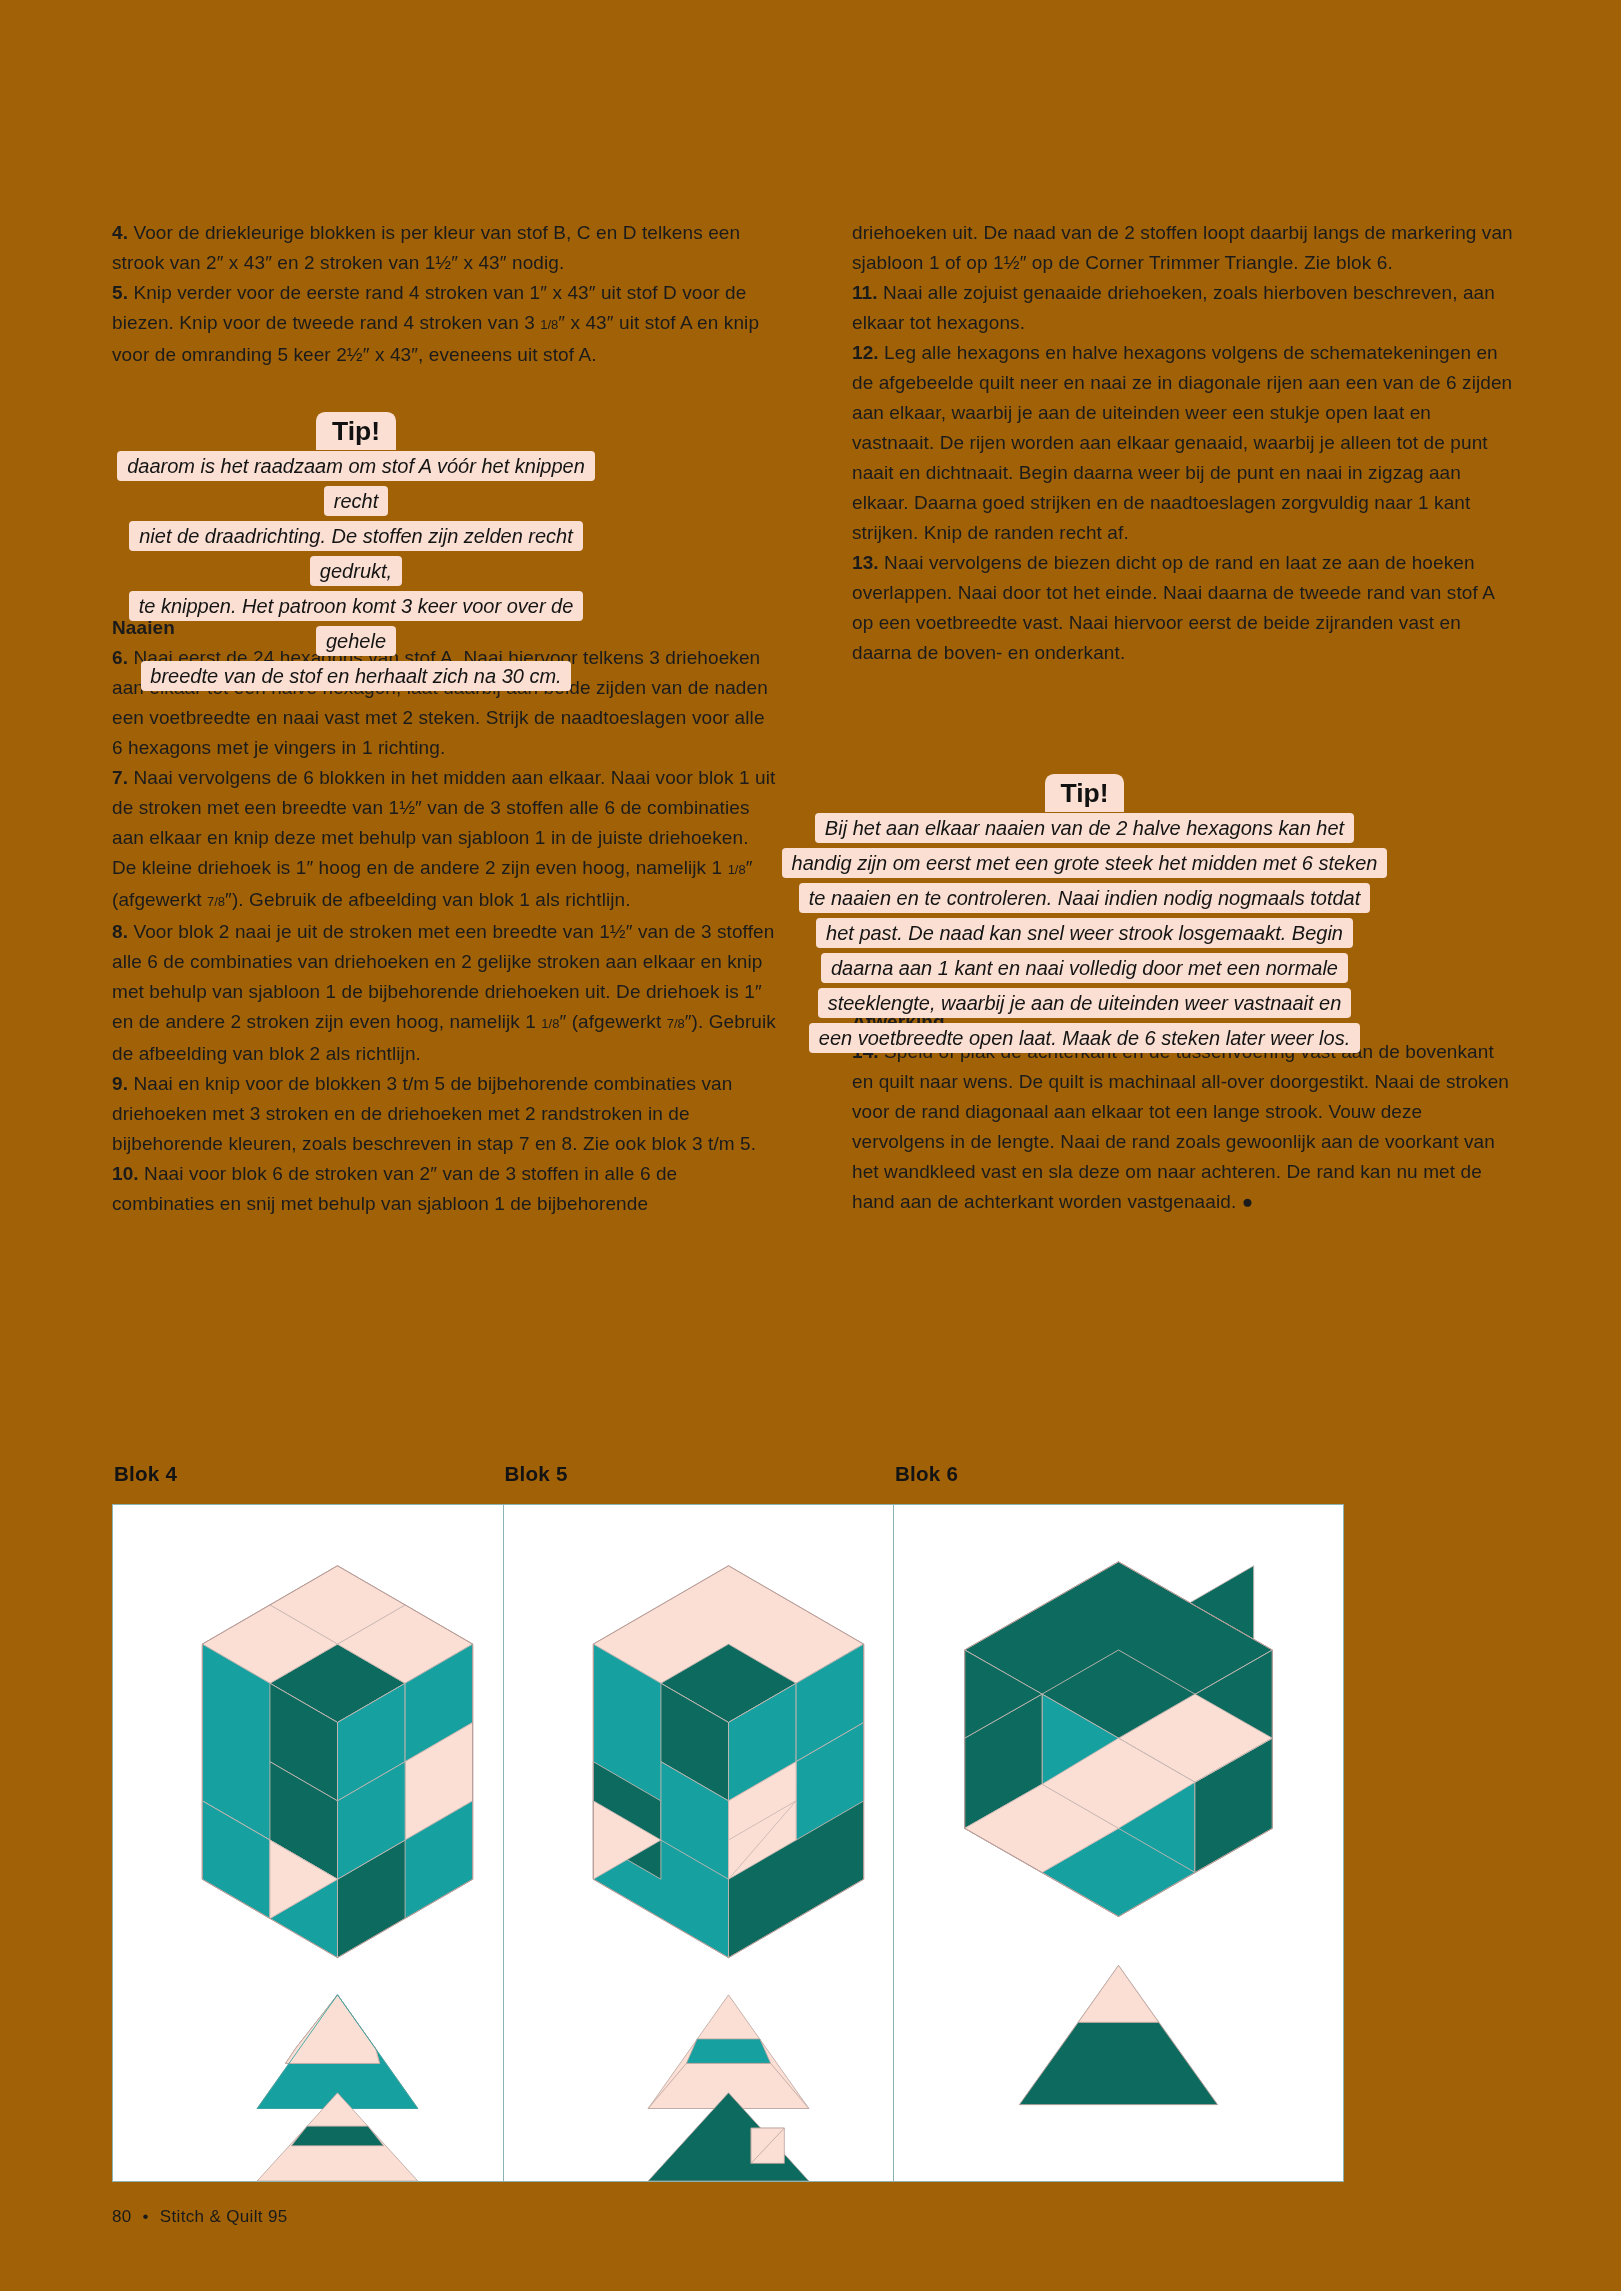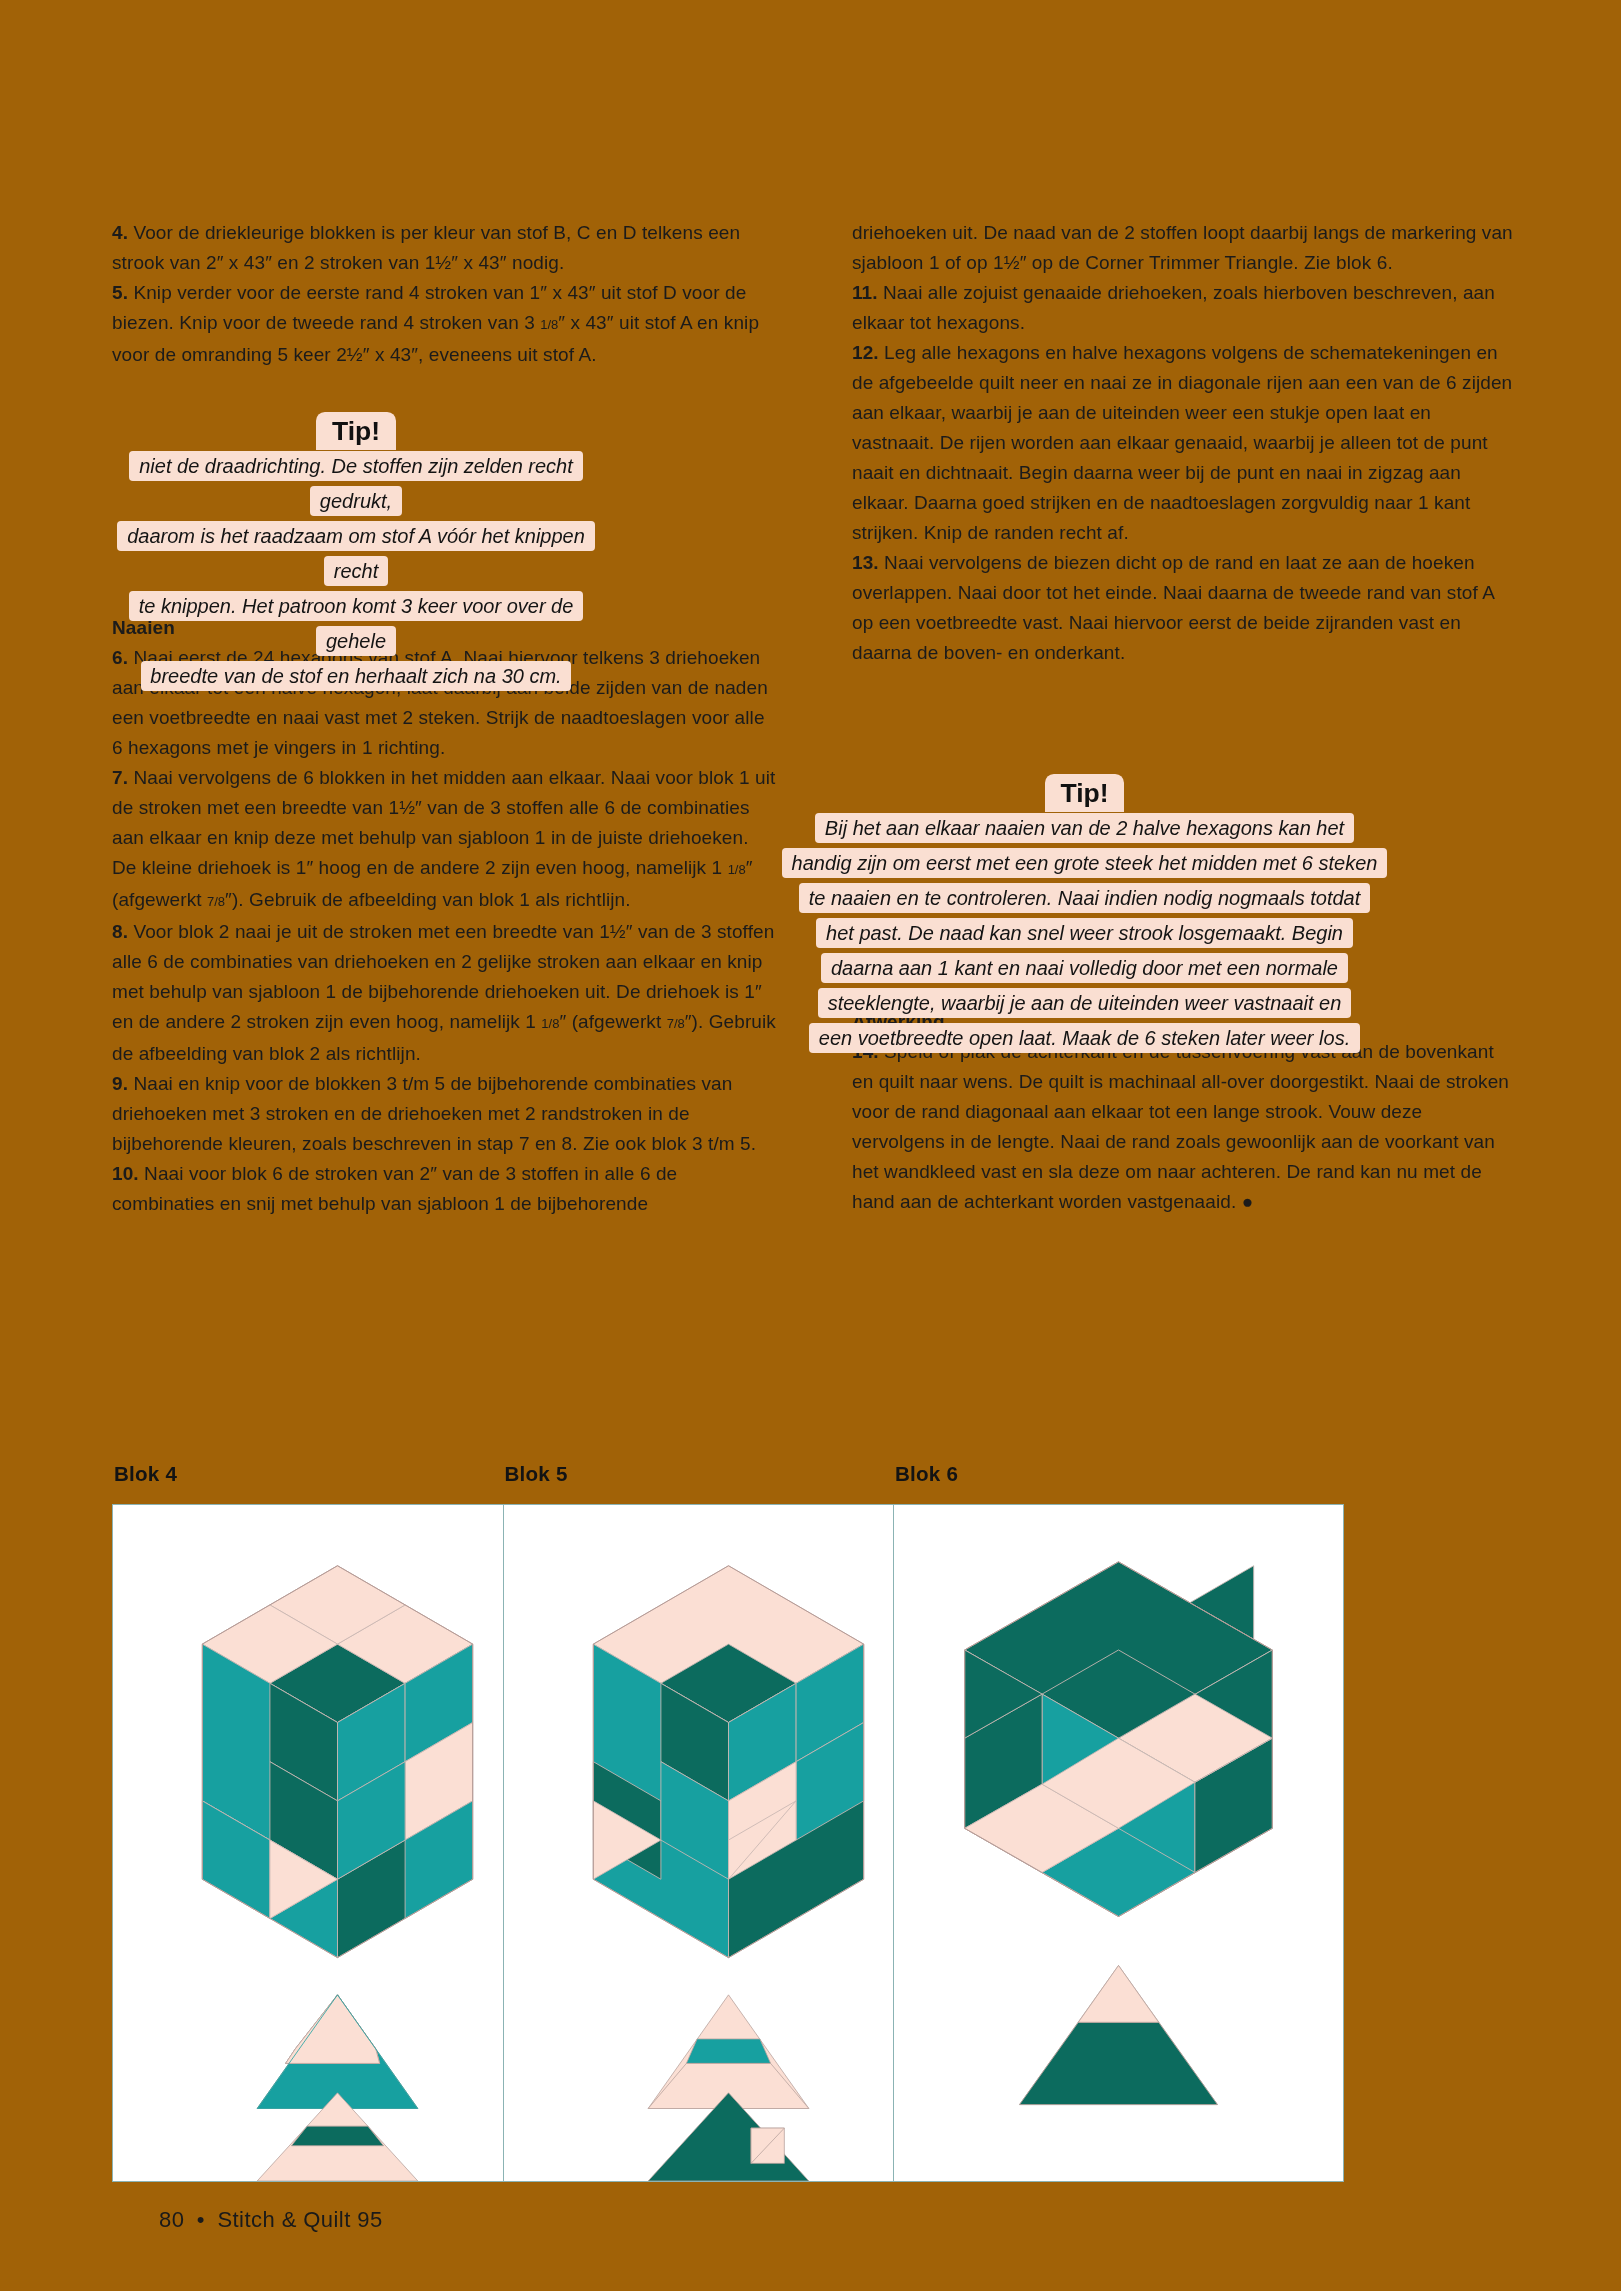--- a/index.html
+++ b/index.html
@@ -45,21 +45,21 @@
   #tip-2{left:774px;top:774px;width:621px;}
 
   
   .blocks{position:absolute;left:112px;top:1462px;width:1400px;display:flex;gap:25.5px;}
   .block{width:365px;}
   .block-title{font-size:20.6px;font-weight:700;letter-spacing:.01em;margin:0 0 17.6px 2px;color:#131313;}
   .block-frame{width:449px;height:676px;border:1.4px solid #8bb3b4;background:#fff;position:relative;overflow:hidden;}
   .block-frame svg{position:absolute;left:0;top:0;width:100%;height:100%;}
 
   
-  .footer{position:absolute;left:112px;top:2207px;font-size:22px;letter-spacing:.02em;color:#1a1a1a;margin-left:47px;}
+  .footer{position:absolute;left:112px;top:2207px;font-size:17px;letter-spacing:.02em;color:#1a1a1a;}
 </style>
 </head>
 <body>
 
 <div class="page">
 
   <div class="cols">
 
     <div class="col">
 
@@ -98,22 +98,22 @@
       <p class="sect-head">Afwerking</p>
 
       <p><b>14.</b><span> Speld of plak de achterkant en de tussenvoering vast aan de bovenkant en quilt naar wens. De quilt is machinaal all-over doorgestikt. Naai de stroken voor de rand diagonaal aan elkaar tot een lange strook. Vouw deze vervolgens in de lengte. Naai de rand zoals gewoonlijk aan de voorkant van het wandkleed vast en sla deze om naar achteren. De rand kan nu met de hand aan de achterkant worden vastgenaaid. ●</span></p>
 
     </div>
   </div>
 
   <div class="tip" id="tip-1">
     <div class="tip-badge">Tip!</div>
     <div class="tip-body">
+      <div class="tip-line"><span>daarom is het raadzaam om stof A vóór het knippen recht</span></div>
       <div class="tip-line"><span>niet de draadrichting. De stoffen zijn zelden recht gedrukt,</span></div>
-      <div class="tip-line"><span>daarom is het raadzaam om stof A vóór het knippen recht</span></div>
       <div class="tip-line"><span>te knippen. Het patroon komt 3 keer voor over de gehele</span></div>
       <div class="tip-line"><span>breedte van de stof en herhaalt zich na 30 cm.</span></div>
     </div>
   </div>
 
   <div class="tip" id="tip-2">
     <div class="tip-badge">Tip!</div>
     <div class="tip-body">
       <div class="tip-line"><span>Bij het aan elkaar naaien van de 2 halve hexagons kan het</span></div>
       <div class="tip-line"><span>handig zijn om eerst met een grote steek het midden met 6 steken</span></div>

